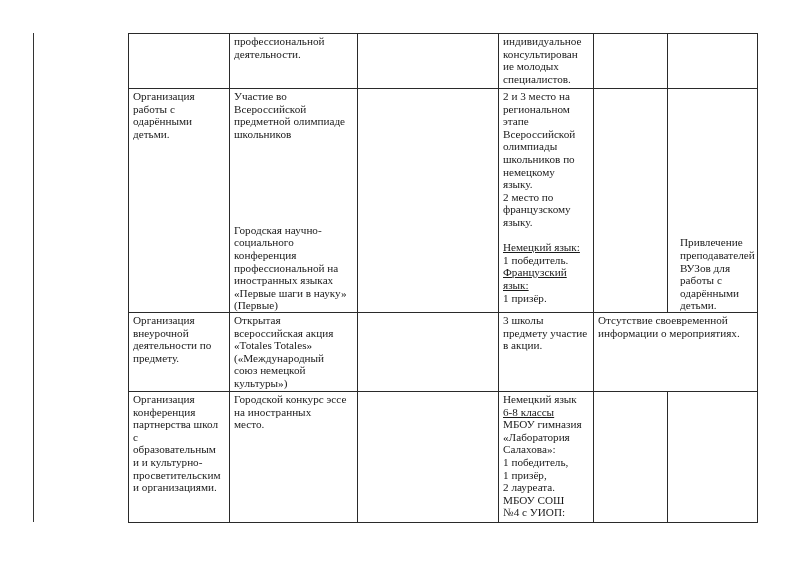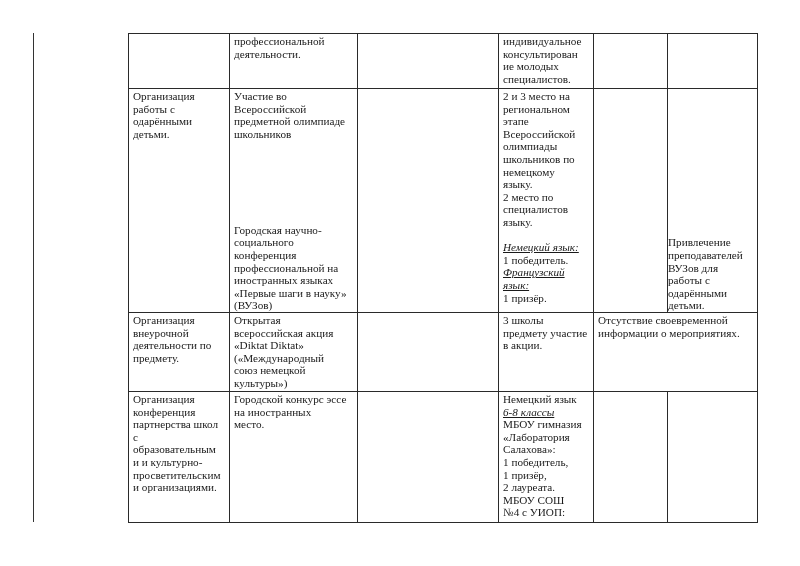--- a/index.html
+++ b/index.html
@@ -34,21 +34,21 @@
       line-height: 12.6px;
     }
     table.doc-table td {
       border: 1px solid #2a2a2a;
       vertical-align: top;
       padding: 1px 3px 0 4px;
       overflow: hidden;
       word-wrap: break-word;
     }
     .line { display: block; white-space: nowrap; }
-    .u { text-decoration: underline; font-style: italic; }
+    .u { text-decoration: underline; }
     .spacer { display: block; height: 12.6px; }
   </style>
 </head>
 <body>
 
 <div class="margin-line"></div>
 
 <table class="doc-table">
   <colgroup>
     <col style="width:101px">
@@ -91,71 +91,71 @@
             <span class="line">предметной олимпиаде</span>
             <span class="line">школьников</span>
           </div>
         <div style="position:absolute; left:4px; bottom:0;margin-top:44px;">
             <span class="line">Городская научно-</span>
             <span class="line">социального</span>
             <span class="line">конференция</span>
             <span class="line">профессиональной на</span>
             <span class="line">иностранных языках</span>
             <span class="line">«Первые шаги в науку»</span>
-            <span class="line">(ВУЗов)</span>
+            <span class="line">(Первые)</span>
           </div>
       </td>
       <td></td>
       <td>
         <div>
             <span class="line">2 и 3 место на</span>
             <span class="line">региональном</span>
             <span class="line">этапе</span>
             <span class="line">Всероссийской</span>
             <span class="line">олимпиады</span>
             <span class="line">школьников по</span>
             <span class="line">немецкому</span>
             <span class="line">языку.</span>
             <span class="line">2 место по</span>
-            <span class="line">специалистов</span>
+            <span class="line">французскому</span>
             <span class="line">языку.</span>
           </div>
         <span class="spacer"></span>
         <div>
             <span class="line"><span class="u">Немецкий язык:</span></span>
             <span class="line"><span>1 победитель.</span></span>
             <span class="line"><span class="u">Французский</span></span>
             <span class="line"><span class="u">язык:</span></span>
             <span class="line"><span>1 призёр.</span></span>
           </div>
       </td>
       <td></td>
       <td style="position:relative">
-        <div style="position:absolute; left:0; bottom:0;">
+        <div style="position:absolute; left:12px; bottom:0;">
             <span class="line">Привлечение</span>
             <span class="line">преподавателей</span>
             <span class="line">ВУЗов для</span>
             <span class="line">работы с</span>
             <span class="line">одарёнными</span>
             <span class="line">детьми.</span>
           </div>
       </td>
     </tr>
 
     <tr style="height:79px">
       <td>
           <span class="line">Организация</span>
           <span class="line">внеурочной</span>
           <span class="line">деятельности по</span>
           <span class="line">предмету.</span>
         </td>
       <td>
           <span class="line">Открытая</span>
           <span class="line">всероссийская акция</span>
-          <span class="line">«Diktat Diktat»</span>
+          <span class="line">«Totales Totales»</span>
           <span class="line">(«Международный</span>
           <span class="line">союз немецкой</span>
           <span class="line">культуры»)</span>
         </td>
       <td></td>
       <td>
           <span class="line">3 школы</span>
           <span class="line">предмету участие</span>
           <span class="line">в акции.</span>
         </td>

